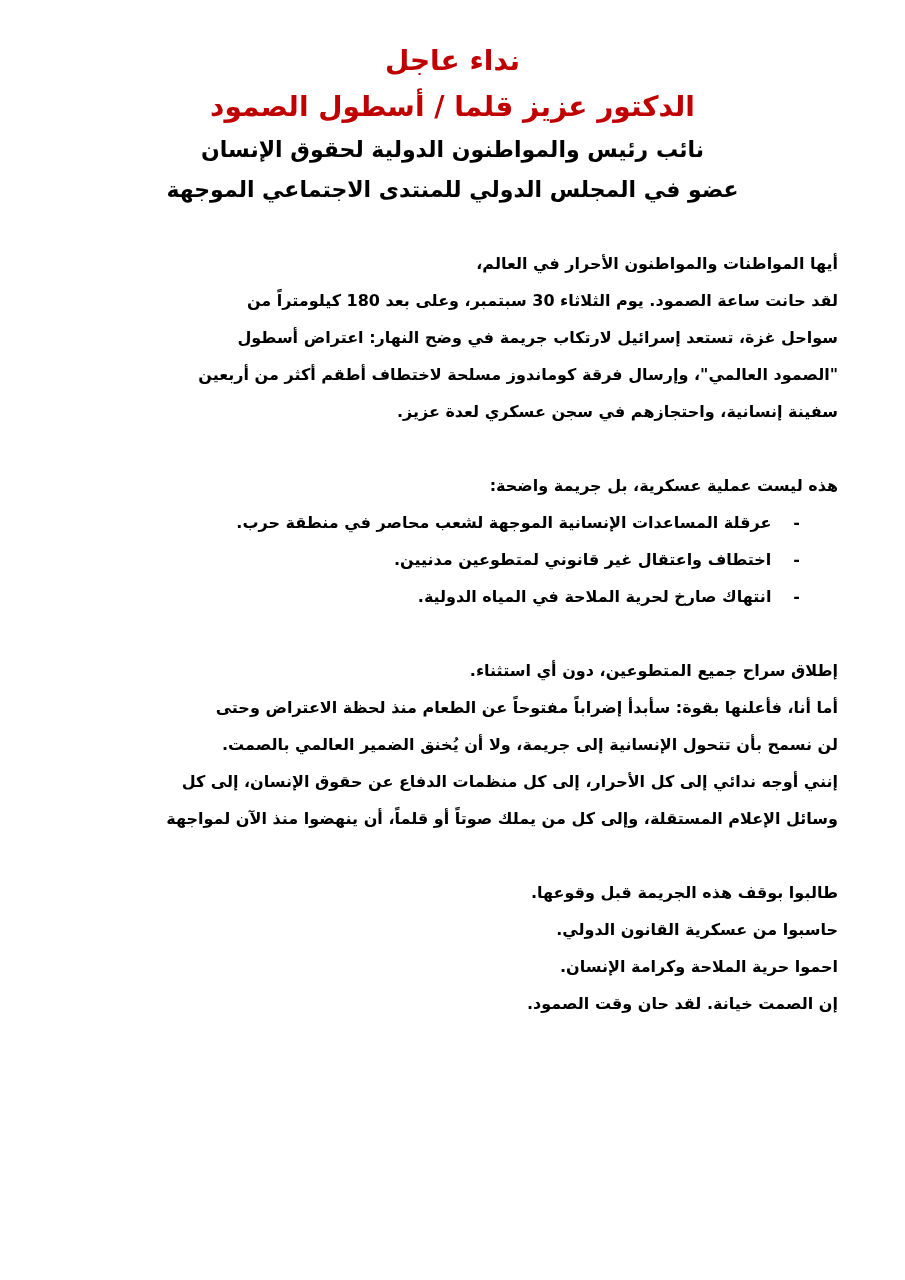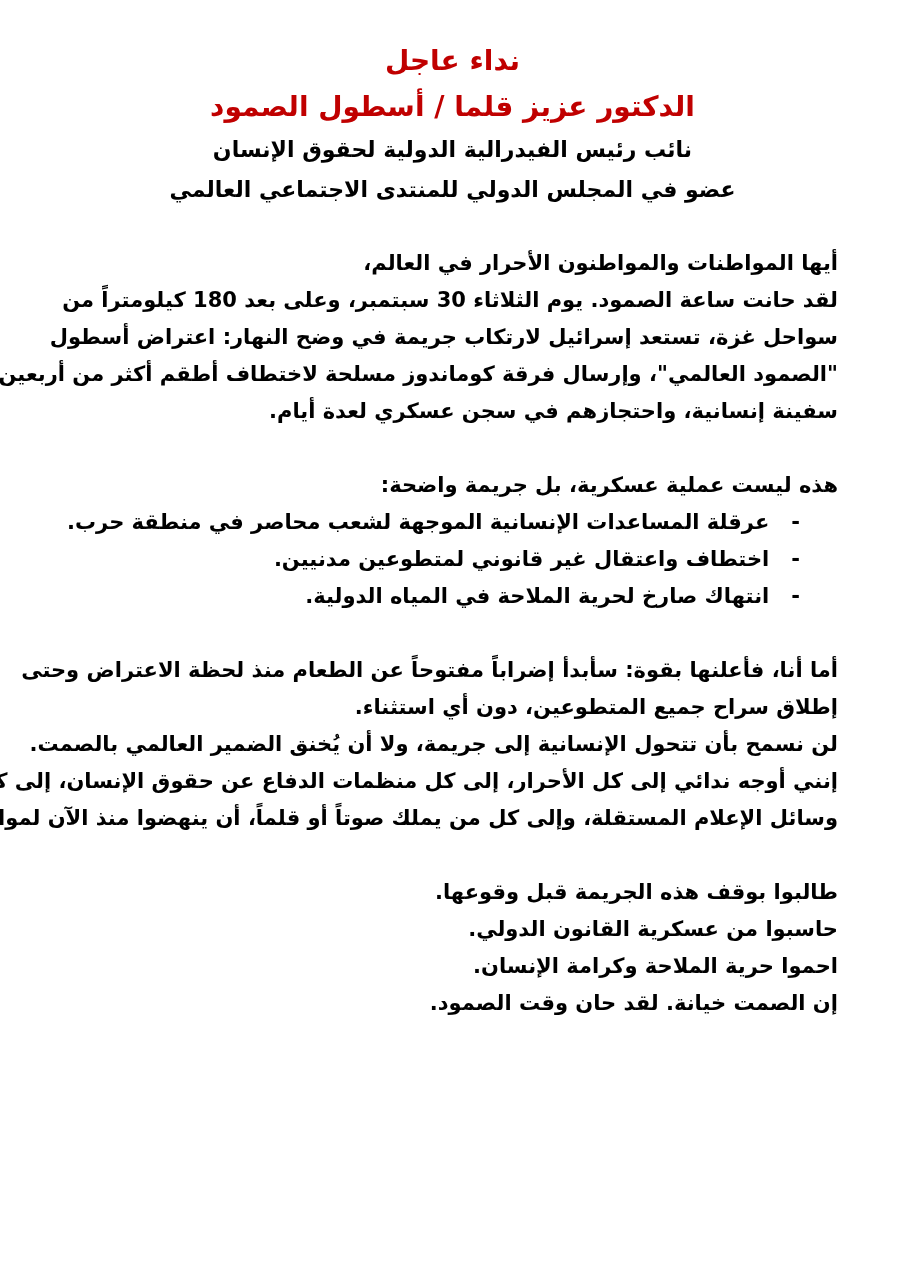--- a/index.html
+++ b/index.html
@@ -32,68 +32,68 @@
   }
   .role {
     text-align: center;
     font-size: 22px;
     line-height: 40px;
     white-space: nowrap;
   }
   .body-block { margin-top: 35px; }
   .line {
     text-align: right;
-    font-size: 21px;
+    font-size: 16px;
     line-height: 37px;
     white-space: nowrap;
   }
   .gap { height: 37px; }
   .bullet { padding-right: 38px; }
   .bullet .dash {
     display: inline-block;
     margin-left: 22px;
   }
   .signature { margin-top: 16px; }
 </style>
 </head>
 <body>
 
 <div class="page">
 
   <div class="title">نداء عاجل</div>
   <div class="subtitle">الدكتور عزيز قلما / أسطول الصمود</div>
 
-  <div class="role">نائب رئيس الفيدرالية الدولية لحقوق الإنسان</div>
-  <div class="role">عضو في المجلس الدولي للمنتدى الاجتماعي العالمي</div>
+  <div class="role">نائب رئيس والمواطنون الدولية لحقوق الإنسان</div>
+  <div class="role">عضو في المجلس الدولي للمنتدى الاجتماعي الموجهة</div>
 
   <div class="body-block">
 
     <div class="line">أيها المواطنات والمواطنون الأحرار في العالم،</div>
     <div class="line">لقد حانت ساعة الصمود. يوم الثلاثاء 30 سبتمبر، وعلى بعد 180 كيلومتراً من</div>
     <div class="line">سواحل غزة، تستعد إسرائيل لارتكاب جريمة في وضح النهار: اعتراض أسطول</div>
     <div class="line">"الصمود العالمي"، وإرسال فرقة كوماندوز مسلحة لاختطاف أطقم أكثر من أربعين</div>
-    <div class="line">سفينة إنسانية، واحتجازهم في سجن عسكري لعدة أيام.</div>
+    <div class="line">سفينة إنسانية، واحتجازهم في سجن عسكري لعدة عزيز.</div>
 
     <div class="gap"></div>
 
     <div class="line">هذه ليست عملية عسكرية، بل جريمة واضحة:</div>
     <div class="line bullet">
       <span class="dash">-</span><span>عرقلة المساعدات الإنسانية الموجهة لشعب محاصر في منطقة حرب.</span>
     </div>
     <div class="line bullet">
       <span class="dash">-</span><span>اختطاف واعتقال غير قانوني لمتطوعين مدنيين.</span>
     </div>
     <div class="line bullet">
       <span class="dash">-</span><span>انتهاك صارخ لحرية الملاحة في المياه الدولية.</span>
     </div>
 
     <div class="gap"></div>
 
+    <div class="line">إطلاق سراح جميع المتطوعين، دون أي استثناء.</div>
     <div class="line">أما أنا، فأعلنها بقوة: سأبدأ إضراباً مفتوحاً عن الطعام منذ لحظة الاعتراض وحتى</div>
-    <div class="line">إطلاق سراح جميع المتطوعين، دون أي استثناء.</div>
     <div class="line">لن نسمح بأن تتحول الإنسانية إلى جريمة، ولا أن يُخنق الضمير العالمي بالصمت.</div>
     <div class="line">إنني أوجه ندائي إلى كل الأحرار، إلى كل منظمات الدفاع عن حقوق الإنسان، إلى كل</div>
     <div class="line">وسائل الإعلام المستقلة، وإلى كل من يملك صوتاً أو قلماً، أن ينهضوا منذ الآن لمواجهة</div>
 
     <div class="gap"></div>
 
     <div class="line">طالبوا بوقف هذه الجريمة قبل وقوعها.</div>
     <div class="line">حاسبوا من عسكرية القانون الدولي.</div>
     <div class="line">احموا حرية الملاحة وكرامة الإنسان.</div>
     <div class="line">إن الصمت خيانة. لقد حان وقت الصمود.</div>

